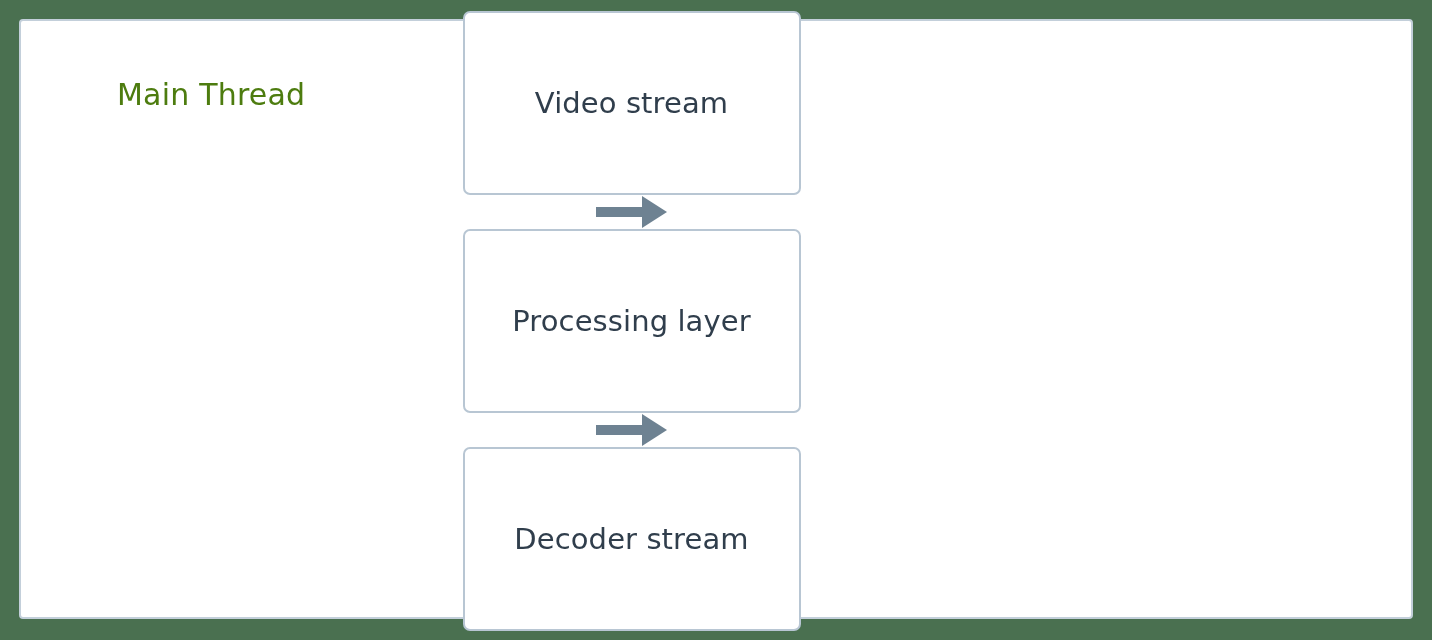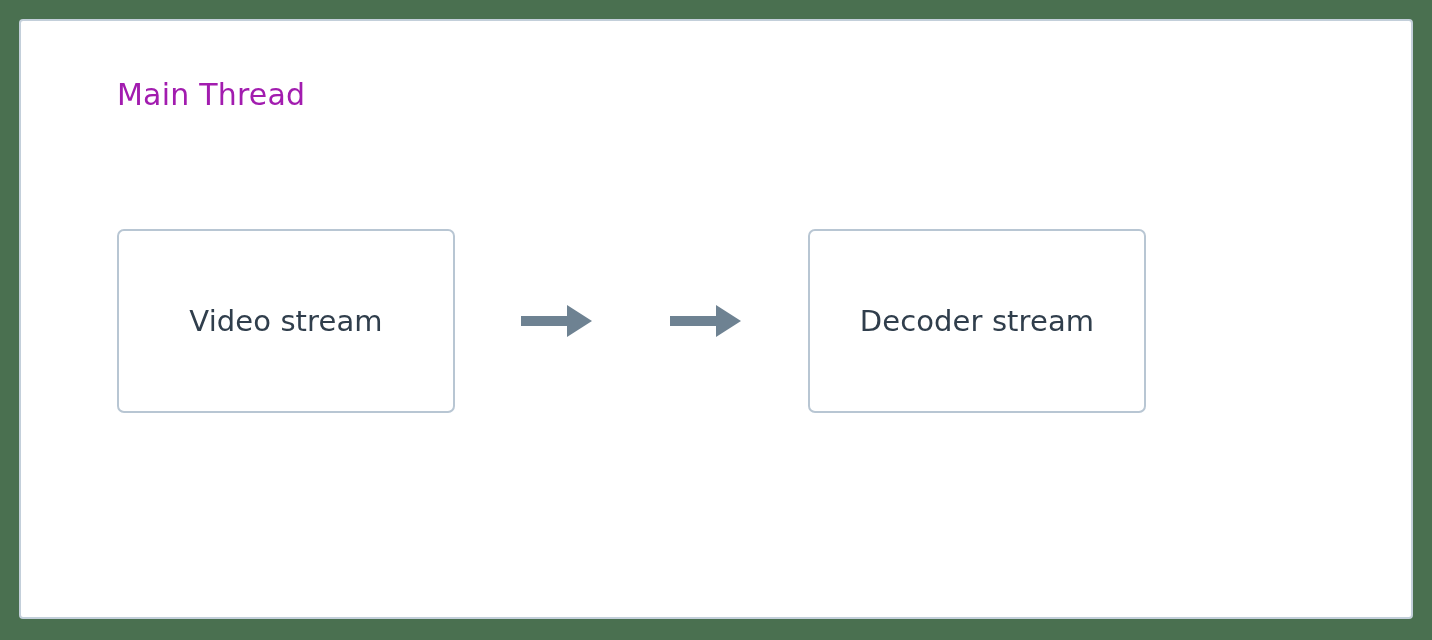--- a/index.html
+++ b/index.html
@@ -27,35 +27,36 @@
     box-sizing: border-box;
   }
 
   
   #thread-title {
     position: absolute;
     left: 96px;
     top: 56px;
     font-size: 30px;
     line-height: 36px;
-    color: #a21caf;
+    color: #4d7c0f;
     letter-spacing: 0.2px;
     white-space: nowrap;
   }
 
   
   #flow-row {
     position: absolute;
     left: 96px;
     top: 208px;
     width: 1029px;
     height: 184px;
     display: flex;
+    flex-direction: column;
     align-items: center;
-    justify-content: space-between;
+    justify-content: center;
   }
 
   .node-box {
     width: 338px;
     height: 184px;
     box-sizing: border-box;
     background: #ffffff;
     border: 2px solid #b8c6d3;
     border-radius: 7px;
     display: flex;
@@ -99,20 +100,23 @@
     </div>
 
     <div class="flow-arrow">
       <span>
         <svg width="72" height="34" viewBox="0 0 72 34" xmlns="http://www.w3.org/2000/svg">
           <path d="M0 12 L46 12 L46 1 L71 17 L46 33 L46 22 L0 22 Z" fill="#6e8292"></path>
         </svg>
       </span>
     </div>
 
+    <div class="node-box">
+      <span class="node-label">Processing layer</span>
+    </div>
 
     <div class="flow-arrow">
       <span>
         <svg width="72" height="34" viewBox="0 0 72 34" xmlns="http://www.w3.org/2000/svg">
           <path d="M0 12 L46 12 L46 1 L71 17 L46 33 L46 22 L0 22 Z" fill="#6e8292"></path>
         </svg>
       </span>
     </div>
 
     <div class="node-box">

